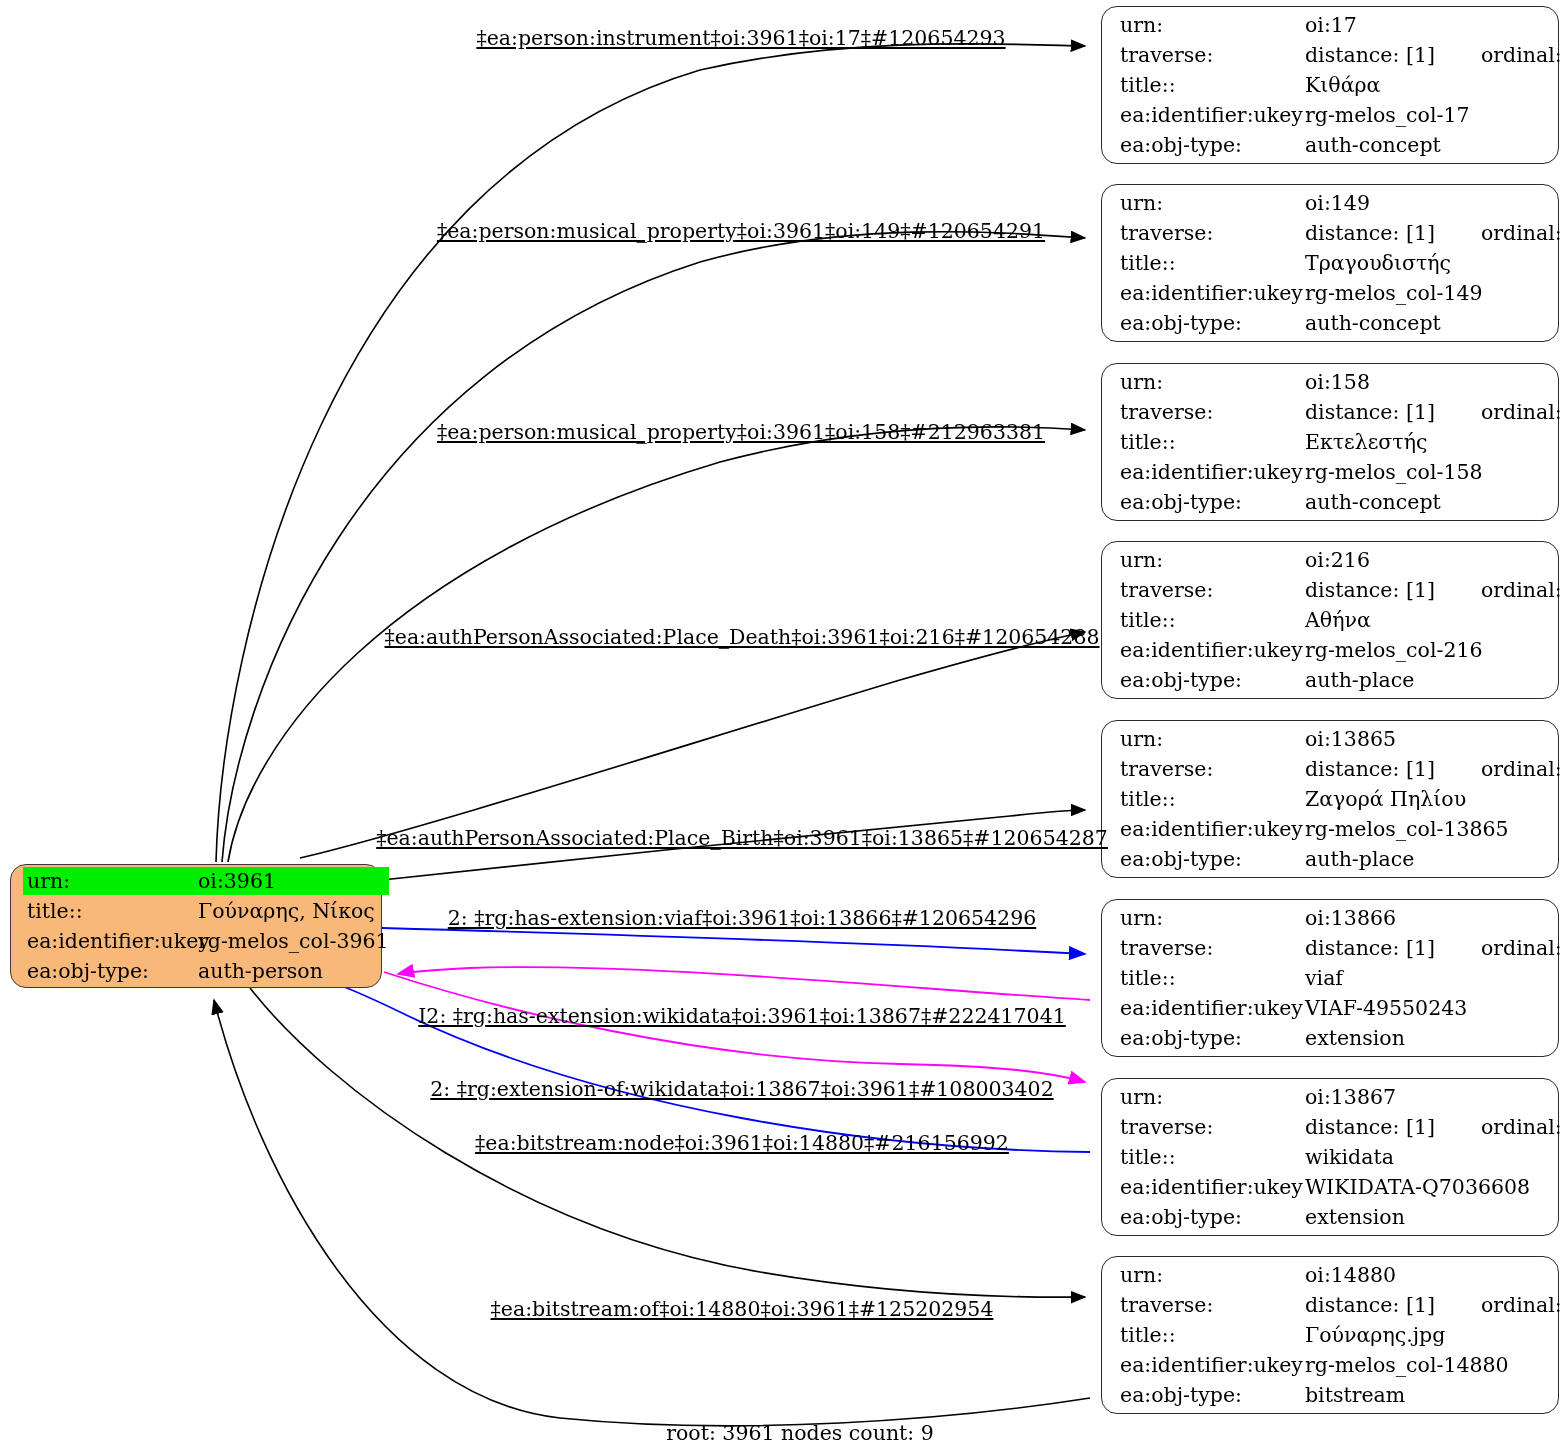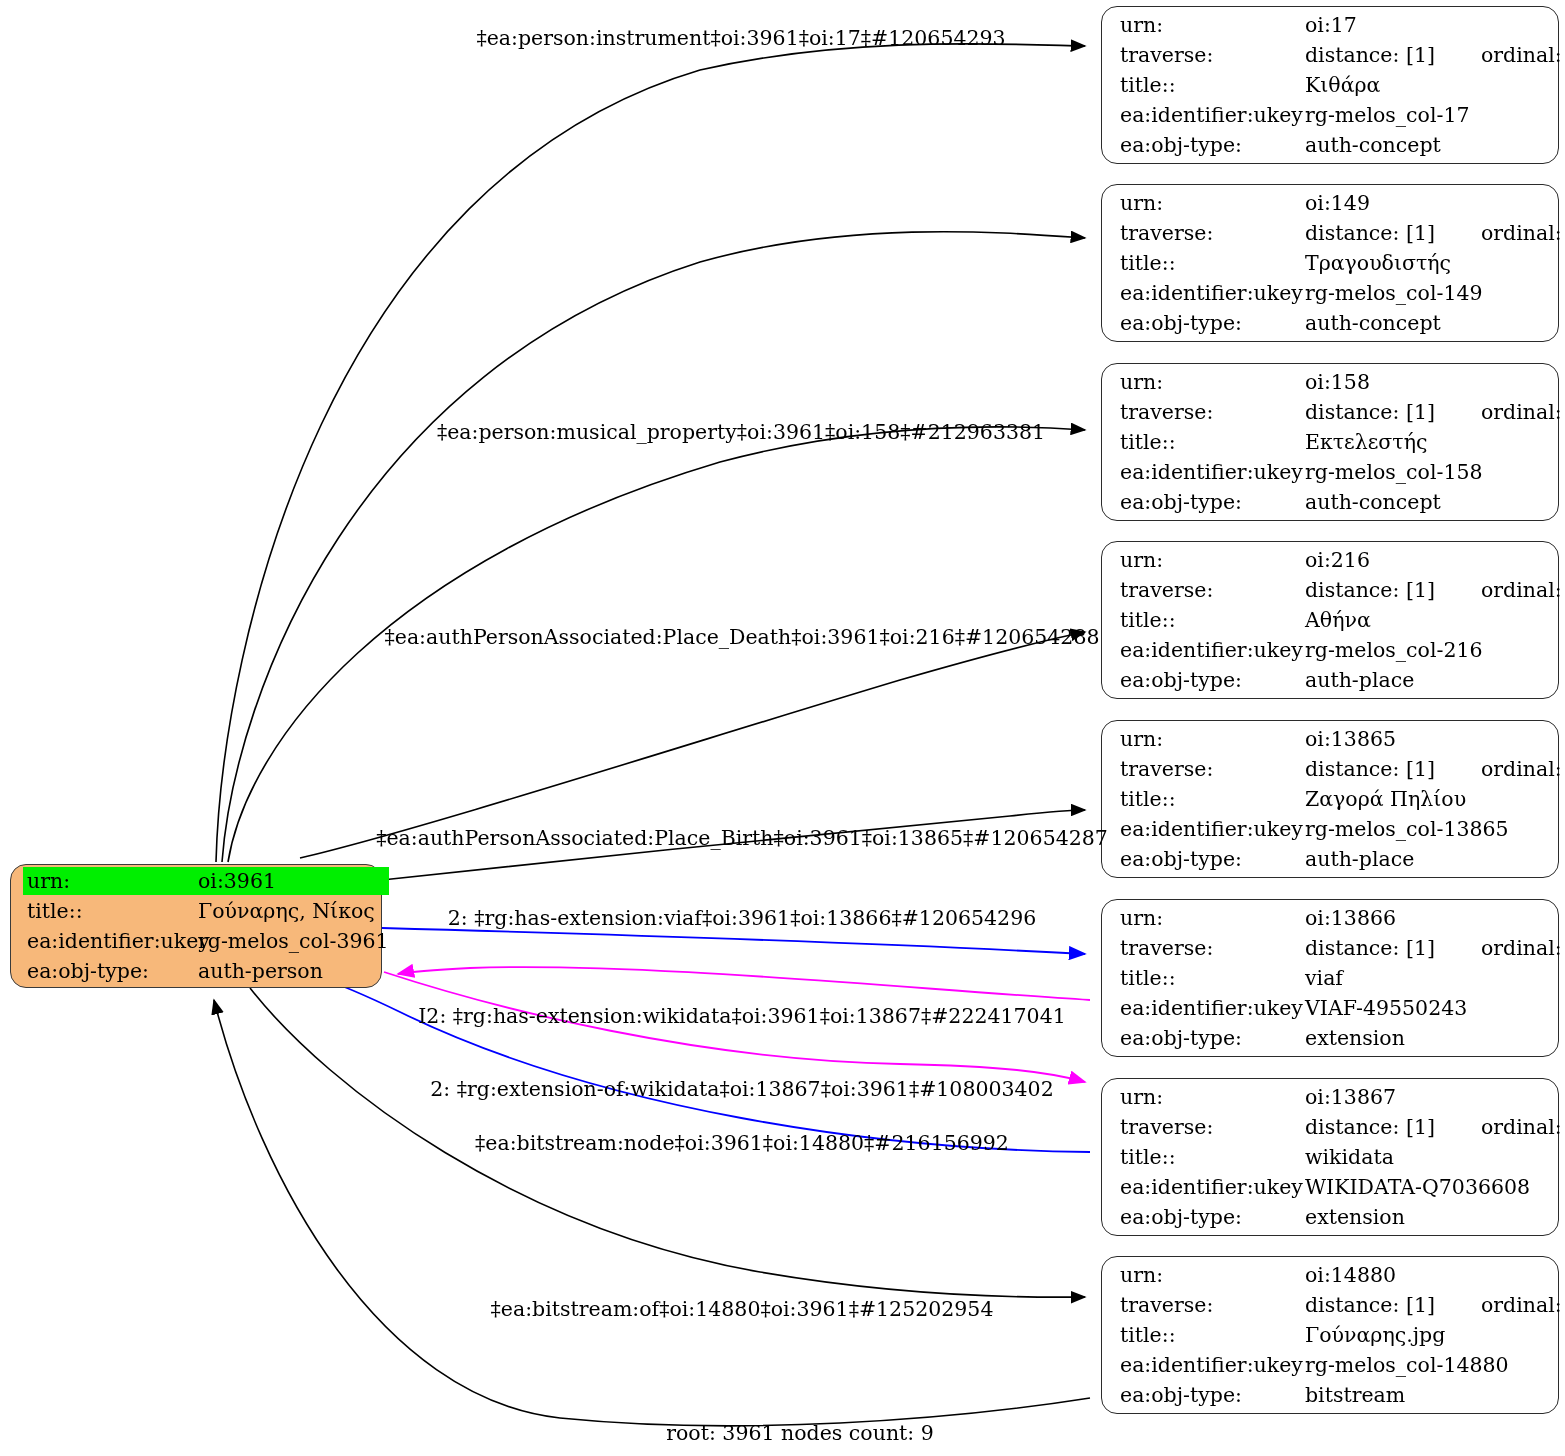--- a/index.html
+++ b/index.html
@@ -53,20 +53,21 @@
     display: flex;
     gap: 46px;
   }
   .edge-label {
     position: absolute;
     font-size: 20.5px;
     line-height: 24px;
     color: #000000;
     white-space: nowrap;
     transform: translateX(-50%);
+    text-decoration: underline;
   }
   .footer-label {
     position: absolute;
     font-size: 20.5px;
     color: #000000;
     white-space: nowrap;
     transform: translateX(-50%);
   }
 </style>
 </head>
@@ -245,20 +246,21 @@
     </span>
     <span class="k">title::</span>
     <span class="v">Γούναρης.jpg</span>
     <span class="k">ea:identifier:ukey</span>
     <span class="v">rg-melos_col-14880</span>
     <span class="k">ea:obj-type:</span>
     <span class="v">bitstream</span>
   </div>
 
   <div class="edge-label" style="left:741px; top:26px;">‡ea:person:instrument‡oi:3961‡oi:17‡#120654293</div>
+  <div class="edge-label" style="left:741px; top:219px;">‡ea:person:musical_property‡oi:3961‡oi:149‡#120654291</div>
   <div class="edge-label" style="left:741px; top:420px;">‡ea:person:musical_property‡oi:3961‡oi:158‡#212963381</div>
   <div class="edge-label" style="left:742px; top:625px;">‡ea:authPersonAssociated:Place_Death‡oi:3961‡oi:216‡#120654288</div>
   <div class="edge-label" style="left:742px; top:806px;margin-top:20px;">‡ea:authPersonAssociated:Place_Birth‡oi:3961‡oi:13865‡#120654287</div>
   <div class="edge-label" style="left:742px; top:906px;">2: ‡rg:has-extension:viaf‡oi:3961‡oi:13866‡#120654296</div>
   <div class="edge-label" style="left:742px; top:1004px;">I2: ‡rg:has-extension:wikidata‡oi:3961‡oi:13867‡#222417041</div>
   <div class="edge-label" style="left:742px; top:1077px;">2: ‡rg:extension-of:wikidata‡oi:13867‡oi:3961‡#108003402</div>
   <div class="edge-label" style="left:742px; top:1131px;">‡ea:bitstream:node‡oi:3961‡oi:14880‡#216156992</div>
   <div class="edge-label" style="left:742px; top:1297px;">‡ea:bitstream:of‡oi:14880‡oi:3961‡#125202954</div>
 
   <div class="footer-label" style="left:800px; top:1421px;">root: 3961 nodes count: 9</div>

